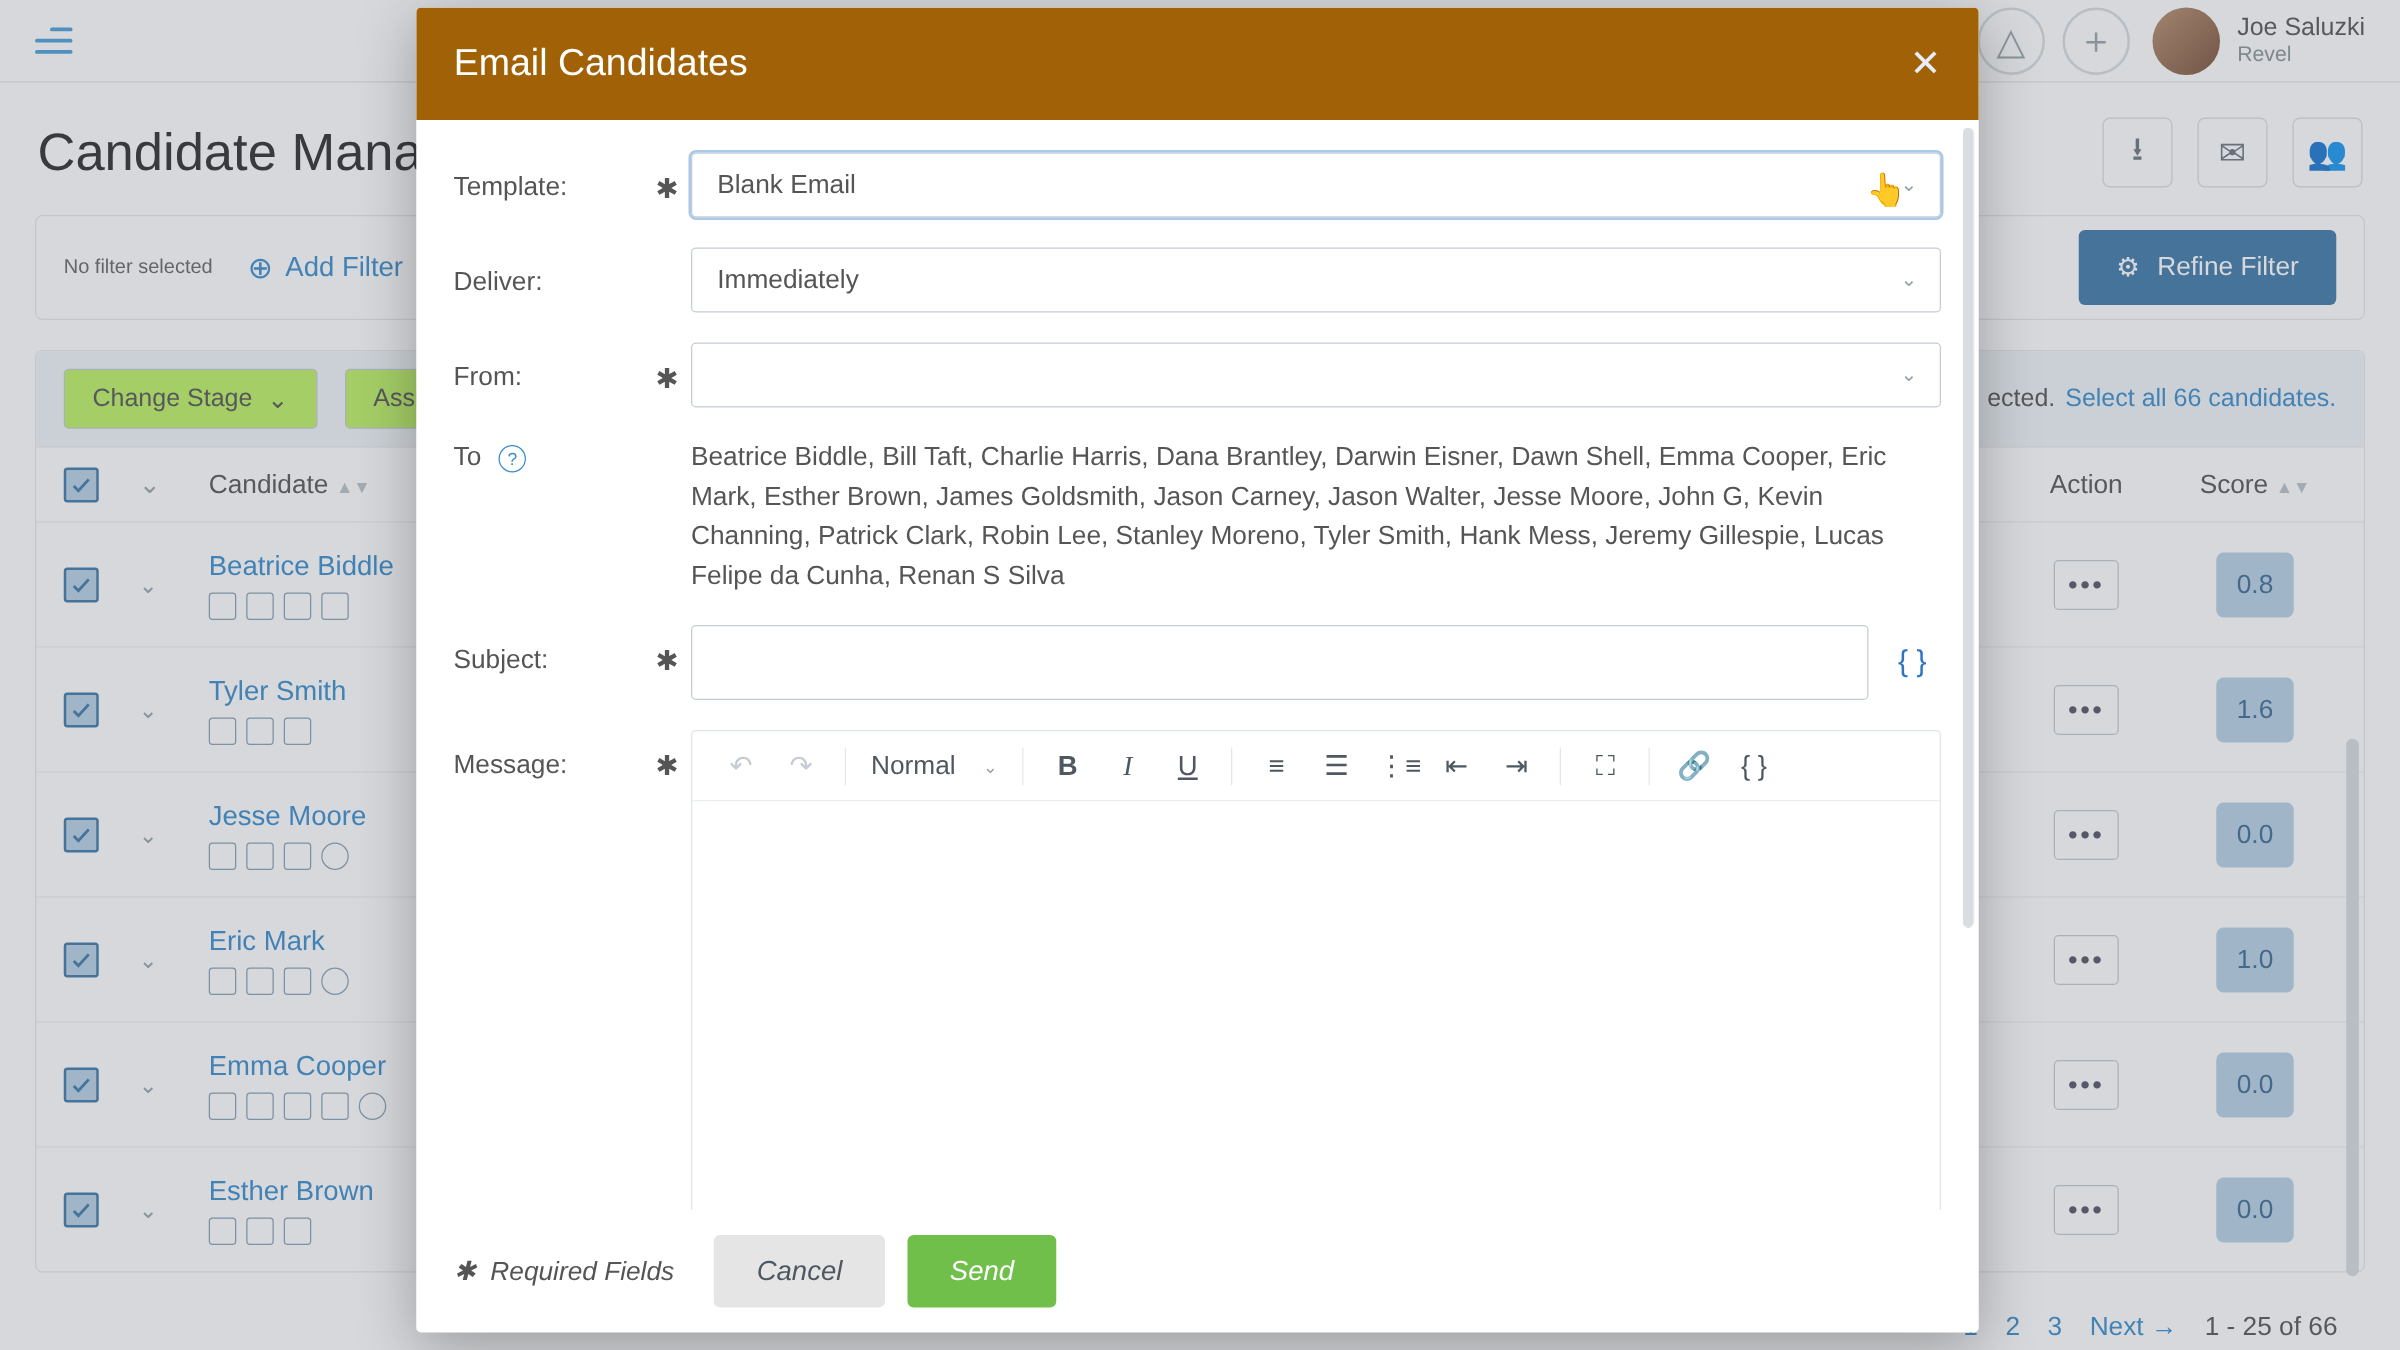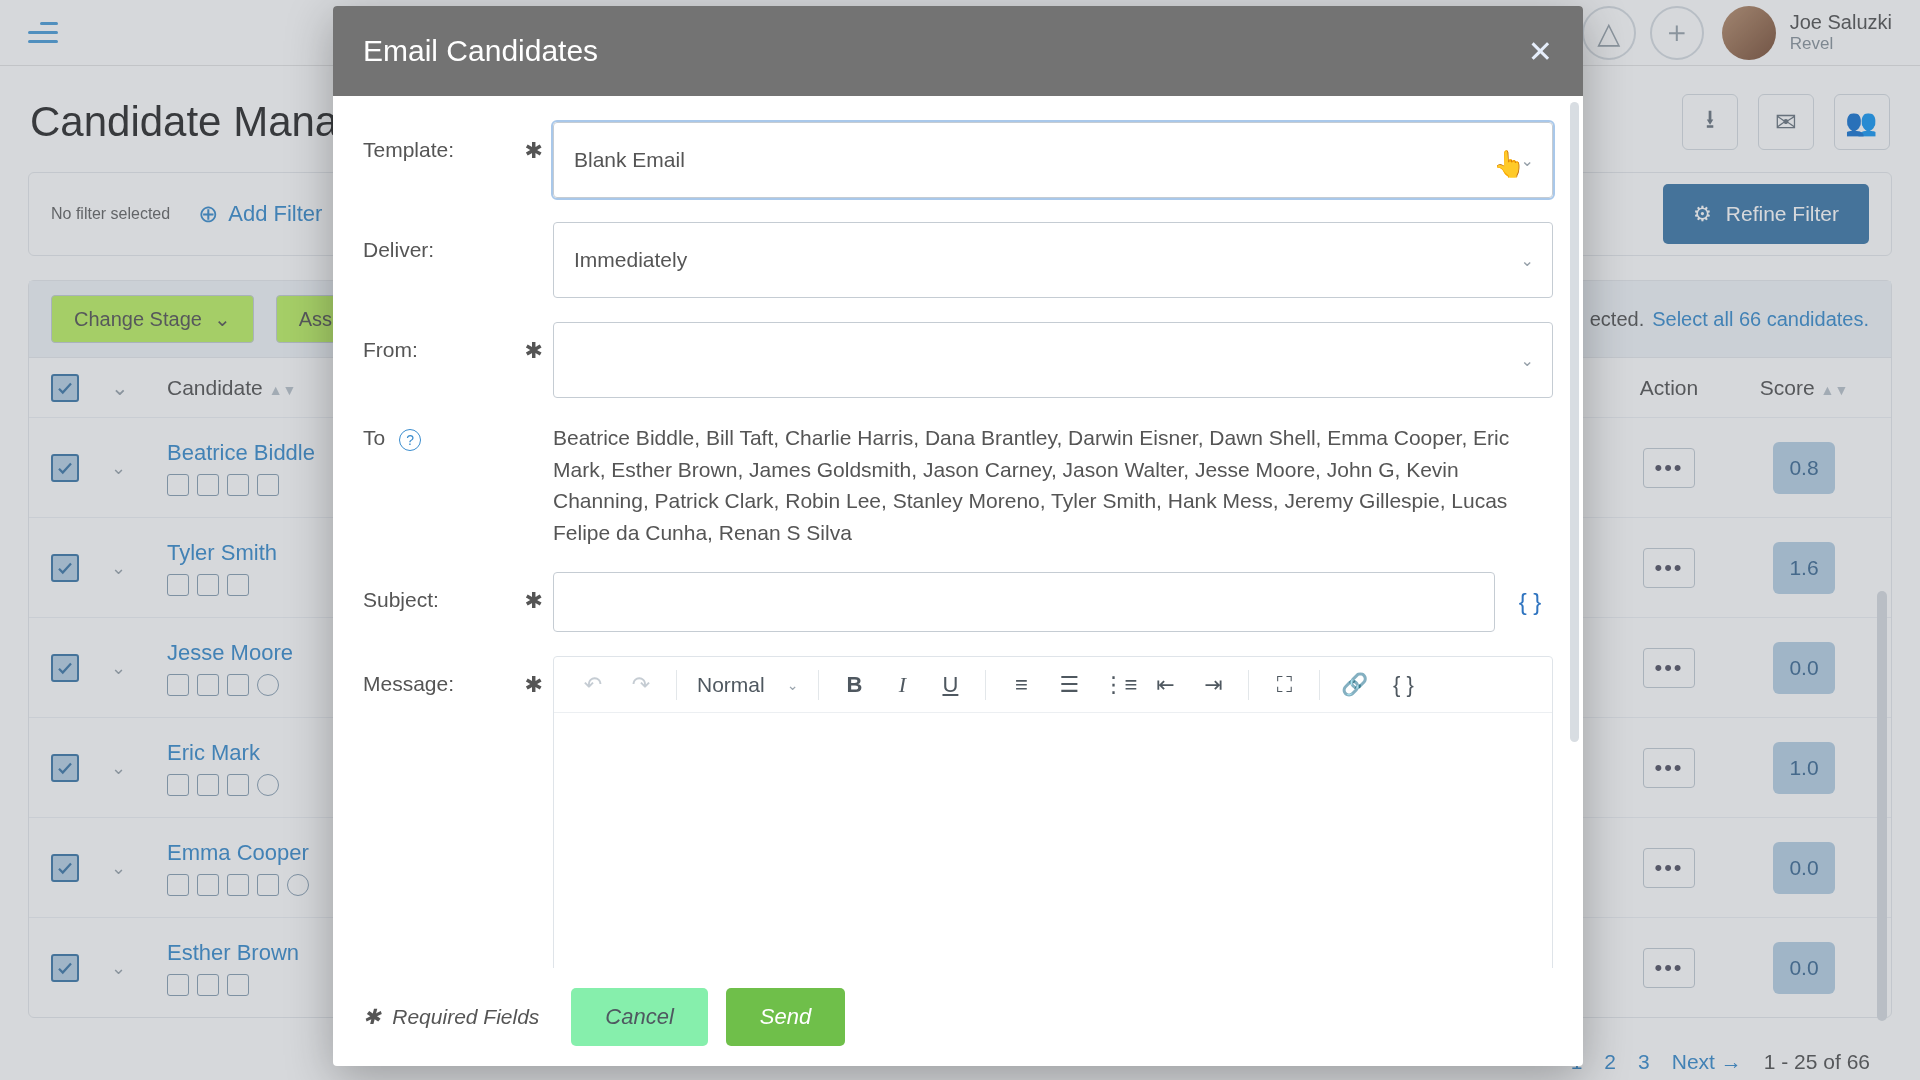--- a/index.html
+++ b/index.html
@@ -56,49 +56,49 @@
   .action-caret{ color:#8aa0b3; font-size:18px; margin-right:24px;}
   .score-pill{ width:62px; height:52px; border-radius:6px; background:#b7d1e5; color:#3e6b94; display:flex; align-items:center; justify-content:center; font-size:21px; margin:0 auto;}
 
   .pager{ position:absolute; right:22px; bottom:-44px; display:flex; align-items:center; gap:22px; color:#3a8ccd; font-size:21px;}
   .pager .count{ color:#555;}
 
   
   .fake-scroll{ position:absolute; top:310px; right:4px; width:10px; height:430px; background:#d8dde2; border-radius:5px;} 
   .dim{ position:absolute; inset:0; background:rgba(90,100,110,0.25);}
   .modal{ position:absolute; left:333px; top:6px; width:1250px; height:1060px; background:#fff; border-radius:4px; box-shadow:0 12px 48px rgba(0,0,0,.28); display:flex; flex-direction:column; overflow:hidden;}
-  .modal-hd{ height:90px; background:#737373; color:#fff; display:flex; align-items:center; padding:0 30px; font-size:30px; font-weight:400;}
+  .modal-hd{ height:90px; background:#a16207; color:#fff; display:flex; align-items:center; padding:0 30px; font-size:30px; font-weight:400;}
   .modal-hd .close{ margin-left:auto; font-size:30px; color:#e6eefb; cursor:pointer;}
   .modal-body{ flex:1; overflow:auto; padding:26px 30px 0 30px;}
   .field{ display:flex; align-items:flex-start; margin-bottom:24px;}
   .field .lab{ width:190px; color:#555; font-size:21px; padding-top:16px; position:relative;}
   .field .req{ position:absolute; right:10px; top:16px; color:#555; font-size:22px;}
   .field .ctrl{ flex:1; }
-  .select{ height:76px; border:1px solid #c5ccd3; border-radius:4px; display:flex; align-items:center; padding:0 20px; font-size:21px; color:#555; position:relative;}
+  .select{ height:52px; border:1px solid #c5ccd3; border-radius:4px; display:flex; align-items:center; padding:0 20px; font-size:21px; color:#555; position:relative;}
   .select.focus{ outline:2px solid #a9c8ea;}
   .select .dd{ position:absolute; right:18px; top:50%; transform:translateY(-50%); color:#97a1aa; font-size:16px;}
   .cursor-pointer{ position:absolute; right:26px; top:50%; transform:translateY(-36%); font-size:26px;}
   .to-list{ color:#555; font-size:21px; line-height:1.5; }
   .help-ic{ display:inline-flex; width:22px; height:22px; border:1.6px solid #3a8ccd; color:#3a8ccd; border-radius:50%; align-items:center; justify-content:center; font-size:14px; margin-left:8px; }
   .subject-wrap{ display:flex; gap:12px; align-items:center;}
   .subject-input{ flex:1; height:60px; border:1px solid #c5ccd3; border-radius:4px; padding:0 18px; font-size:20px;}
   .braces-btn{ width:46px; height:46px; color:#2f74c0; font-size:24px; display:flex; align-items:center; justify-content:center;}
   .editor{ border:1px solid #dfe4e9; border-radius:4px; }
   .ed-toolbar{ height:56px; border-bottom:1px solid #eceff2; display:flex; align-items:center; padding:0 14px; gap:4px;}
   .tb-group{ display:flex; align-items:center; padding:0 10px; gap:18px;}
   .tb-sep{ width:1px; height:30px; background:#e3e7ea; margin:0 6px;}
   .tb-btn{ color:#4f5860; font-size:22px; width:30px; text-align:center;}
   .tb-btn.disabled{ color:#c5ccd3;}
   .tb-select{ display:flex; align-items:center; gap:22px; color:#4f5860; font-size:21px;}
   .tb-select .dd{ color:#9aa4ad; font-size:14px;}
   .ed-area{ height:370px;}
   .modal-ft{ height:98px; display:flex; align-items:center; justify-content:flex-start; padding:0 30px; gap:18px;font-style:italic; }
   .req-note{ color:#555; font-size:21px; margin-right:14px;}
   .btn{ height:58px; border-radius:5px; padding:0 34px; font-size:22px; display:flex; align-items:center; justify-content:center;}
-  .btn.cancel{ background:#86efac; color:#4f5860;}
+  .btn.cancel{ background:#e5e5e5; color:#4f5860;}
   .btn.send{ background:#6fbf4a; color:#fff;}
 
   
   .modal .mscroll{ position:absolute; right:4px; top:96px; width:9px; height:640px; background:#d8dde2; border-radius:5px;}
 </style>
 </head>
 <body>
 
 <div class="page">
 

